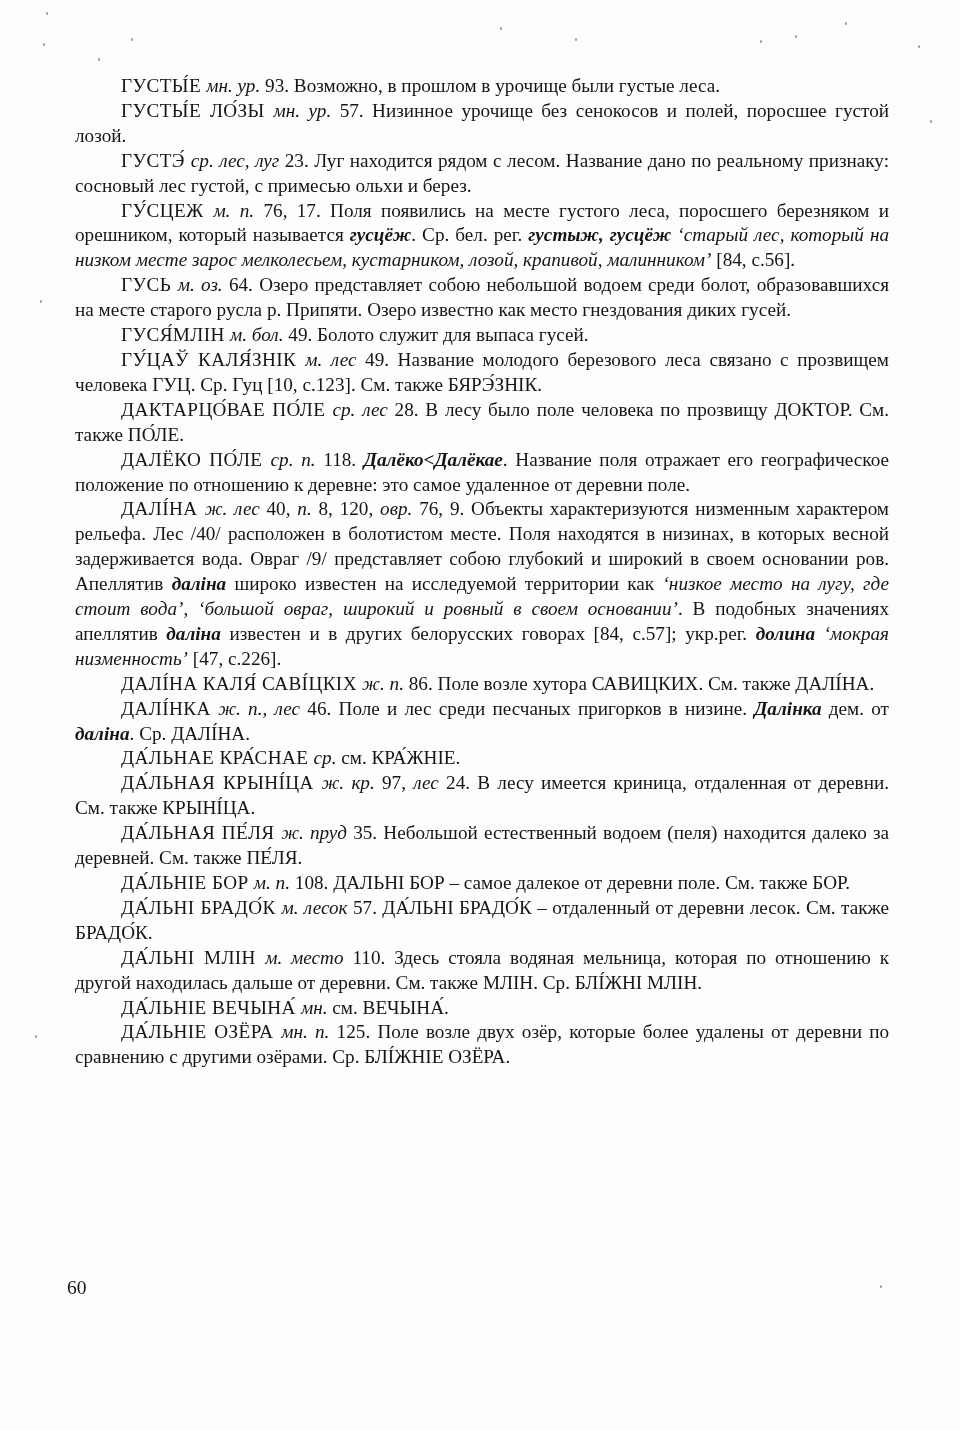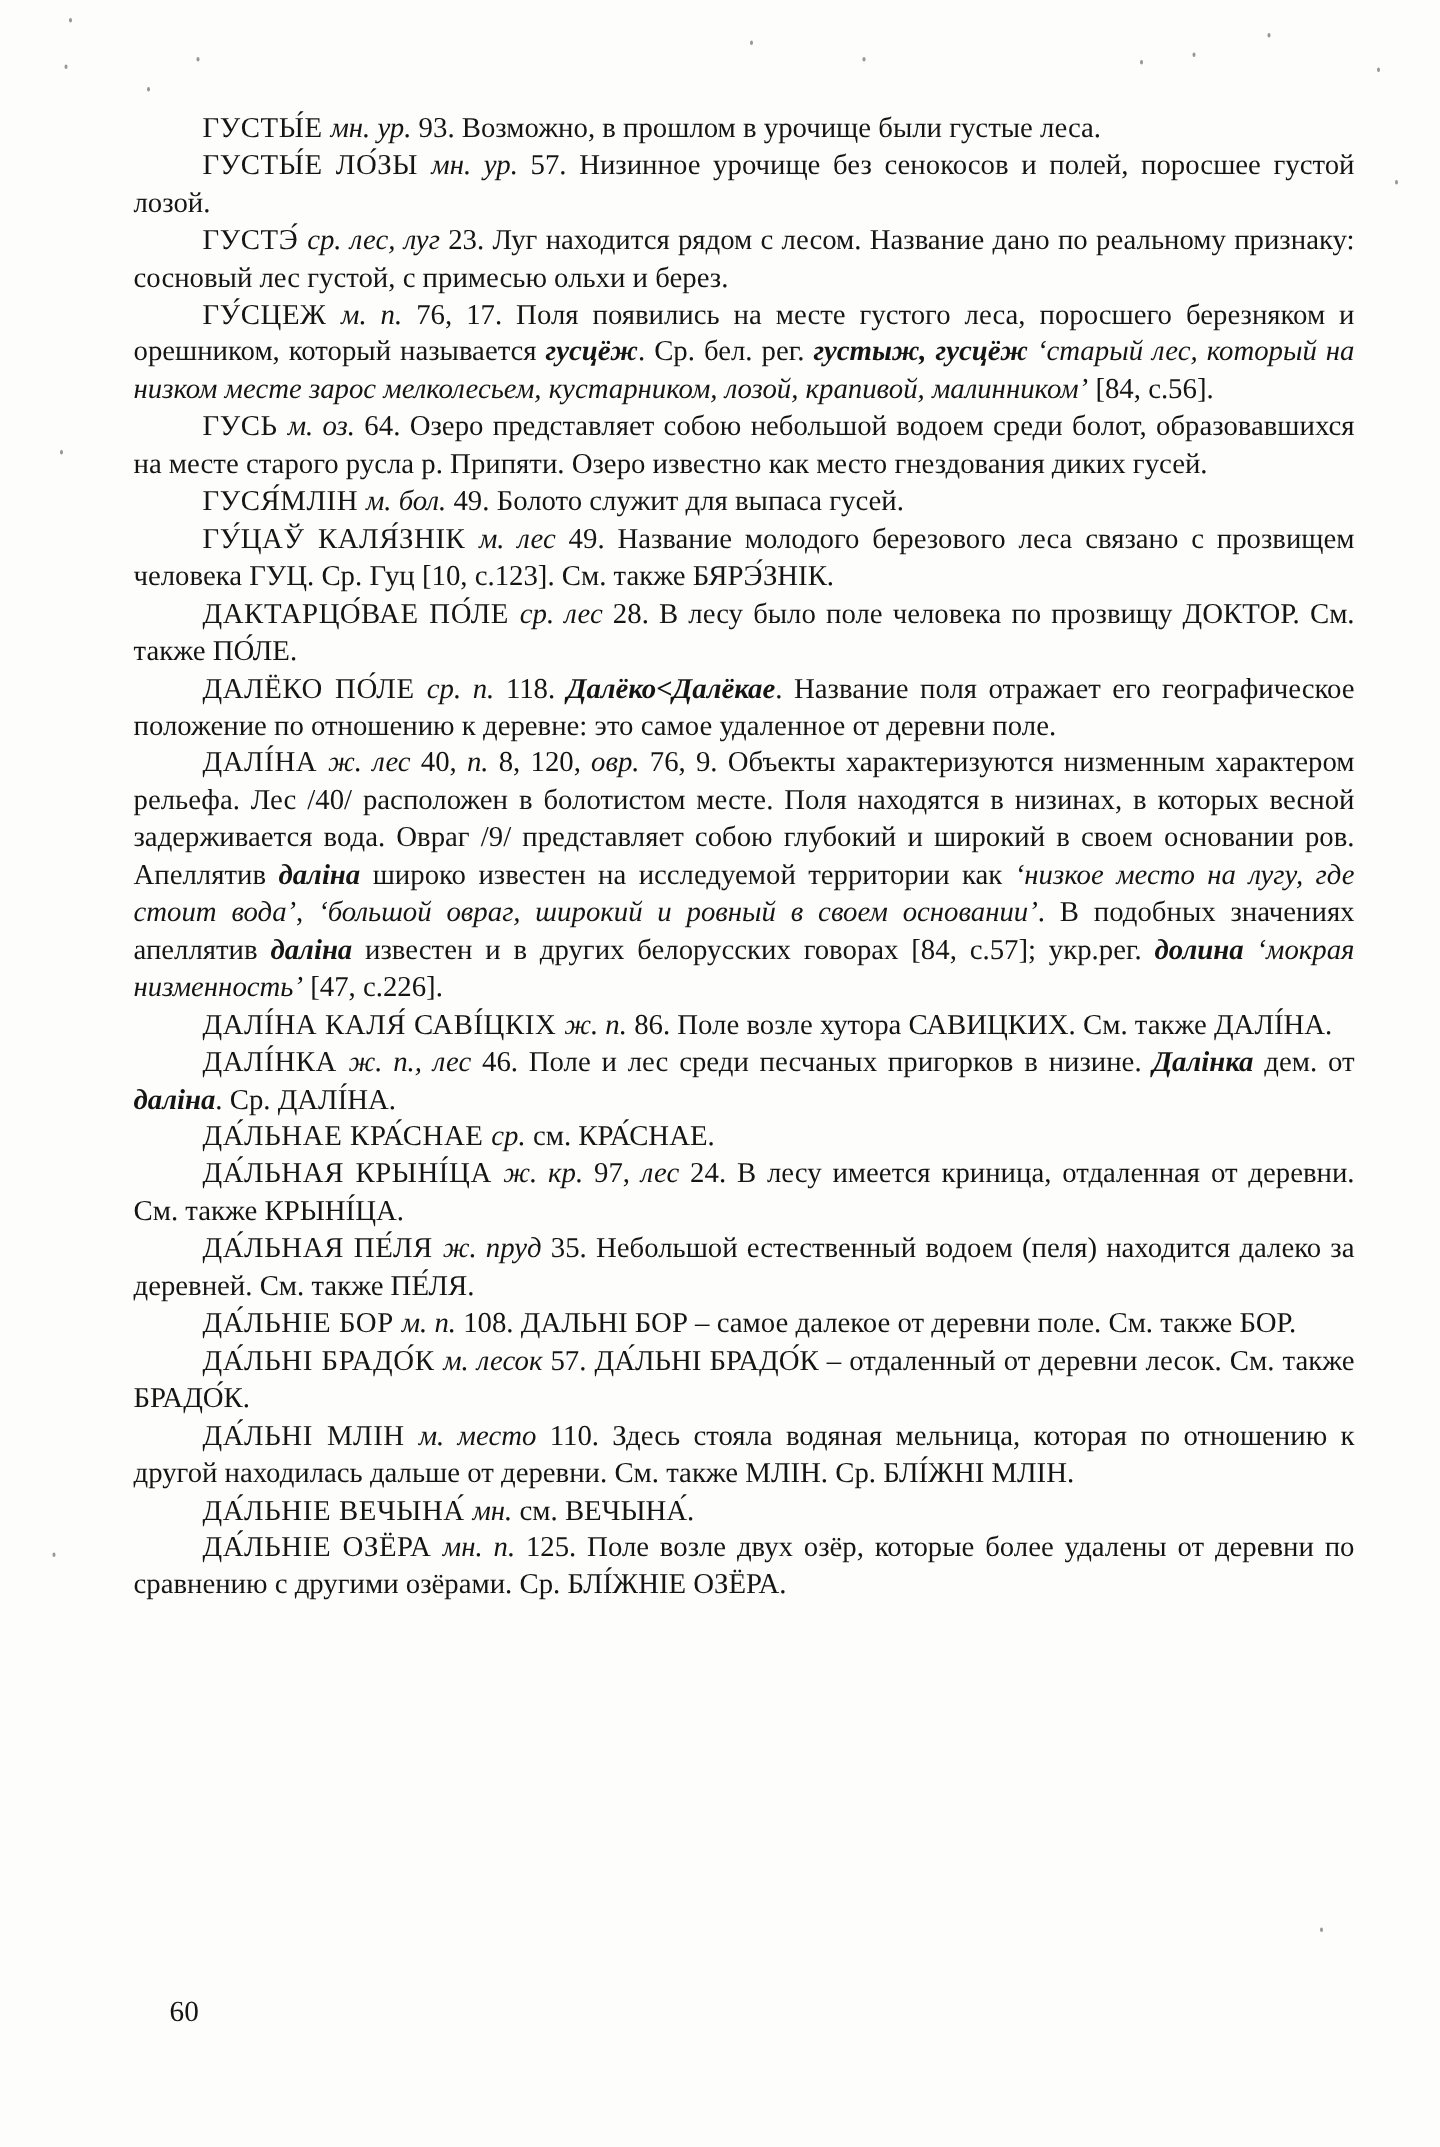--- a/index.html
+++ b/index.html
@@ -7,36 +7,35 @@
     width: 960px; height: 1431px;
     background: #fdfdfc;
     font-family: "Liberation Serif", "DejaVu Serif", serif;
     color: #151515;
     position: relative;
     overflow: hidden;
   }
   .page { position: absolute; inset: 0; }
   .text-block {
     position: absolute;
-    left: 89px; top: 74px;
+    left: 75px; top: 74px;
     width: 814px;
     font-size: 19.2px;
     line-height: 24.9px;
     text-align: justify;
   }
   p.entry { margin: 0; text-indent: 46px; }
   .hw { letter-spacing: 0.4px; }
   .i  { font-style: italic; }
   .bi { font-style: italic; font-weight: bold; margin-top: 40px; }
   .n  { }
   .page-number {
     position: absolute;
-    left: 67px; top: 1331px;
+    left: 67px; top: 1277px;
     font-size: 19.5px;
-    margin-left: 46px;
   }
   .speck {
     position: absolute;
     width: 2px; height: 3px;
     background: #444;
     opacity: 0.55;
     border-radius: 50%;
     pointer-events: none;
   }
 </style>
@@ -50,21 +49,21 @@
       <p class="entry"><span class="hw">ГУСТЭ́ </span><span class="i">ср. лес, луг </span><span class="n">23. Луг находится рядом с лесом. Название дано по реальному признаку: сосновый лес густой, с примесью ольхи и берез.</span></p>
       <p class="entry"><span class="hw">ГУ́СЦЕЖ </span><span class="i">м. п. </span><span class="n">76, 17. Поля появились на месте густого леса, поросшего березняком и орешником, который называется </span><span class="bi">гусцёж</span><span class="n">. Ср. бел. рег. </span><span class="bi">густыж, гусцёж</span><span class="n"> </span><span class="i">‘старый лес, который на низком месте зарос мелколесьем, кустарником, лозой, крапивой, малинником’</span><span class="n"> [84, с.56].</span></p>
       <p class="entry"><span class="hw">ГУСЬ </span><span class="i">м. оз. </span><span class="n">64. Озеро представляет собою небольшой водоем среди болот, образовавшихся на месте старого русла р. Припяти. Озеро известно как место гнездования диких гусей.</span></p>
       <p class="entry"><span class="hw">ГУСЯ́МЛІН </span><span class="i">м. бол. </span><span class="n">49. Болото служит для выпаса гусей.</span></p>
       <p class="entry"><span class="hw">ГУ́ЦАЎ КАЛЯ́ЗНІК </span><span class="i">м. лес </span><span class="n">49. Название молодого березового леса связано с прозвищем человека ГУЦ. Ср. Гуц [10, с.123]. См. также БЯРЭ́ЗНІК.</span></p>
       <p class="entry"><span class="hw">ДАКТАРЦО́ВАЕ ПО́ЛЕ </span><span class="i">ср. лес </span><span class="n">28. В лесу было поле человека по прозвищу ДОКТОР. См. также ПО́ЛЕ.</span></p>
       <p class="entry"><span class="hw">ДАЛЁКО ПО́ЛЕ </span><span class="i">ср. п. </span><span class="n">118. </span><span class="bi">Далёко&lt;Далёкае</span><span class="n">. Название поля отражает его географическое положение по отношению к деревне: это самое удаленное от деревни поле.</span></p>
       <p class="entry"><span class="hw">ДАЛІ́НА </span><span class="i">ж. лес </span><span class="n">40, </span><span class="i">п. </span><span class="n">8, 120, </span><span class="i">овр. </span><span class="n">76, 9. Объекты характеризуются низменным характером рельефа. Лес /40/ расположен в болотистом месте. Поля находятся в низинах, в которых весной задерживается вода. Овраг /9/ представляет собою глубокий и широкий в своем основании ров. Апеллятив </span><span class="bi">даліна</span><span class="n"> широко известен на исследуемой территории как </span><span class="i">‘низкое место на лугу, где стоит вода’</span><span class="n">, </span><span class="i">‘большой овраг, широкий и ровный в своем основании’</span><span class="n">. В подобных значениях апеллятив </span><span class="bi">даліна</span><span class="n"> известен и в других белорусских говорах [84, с.57]; укр.рег. </span><span class="bi">долина</span><span class="n"> </span><span class="i">‘мокрая низменность’</span><span class="n"> [47, с.226].</span></p>
       <p class="entry"><span class="hw">ДАЛІ́НА КАЛЯ́ САВІ́ЦКІХ </span><span class="i">ж. п. </span><span class="n">86. Поле возле хутора САВИЦКИХ. См. также ДАЛІ́НА.</span></p>
       <p class="entry"><span class="hw">ДАЛІ́НКА </span><span class="i">ж. п., лес </span><span class="n">46. Поле и лес среди песчаных пригорков в низине. </span><span class="bi">Далінка</span><span class="n"> дем. от </span><span class="bi">даліна</span><span class="n">. Ср. ДАЛІ́НА.</span></p>
-      <p class="entry"><span class="hw">ДА́ЛЬНАЕ КРА́СНАЕ </span><span class="i">ср. </span><span class="n">см. КРА́СНАЕ.</span></p>
+      <p class="entry"><span class="hw">ДА́ЛЬНАЕ КРА́СНАЕ </span><span class="i">ср. </span><span class="n">см. КРА́ЖНІЕ.</span></p>
       <p class="entry"><span class="hw">ДА́ЛЬНАЯ КРЫНІ́ЦА </span><span class="i">ж. кр. </span><span class="n">97, </span><span class="i">лес </span><span class="n">24. В лесу имеется криница, отдаленная от деревни. См. также КРЫНІ́ЦА.</span></p>
       <p class="entry"><span class="hw">ДА́ЛЬНАЯ ПЕ́ЛЯ </span><span class="i">ж. пруд </span><span class="n">35. Небольшой естественный водоем (пеля) находится далеко за деревней. См. также ПЕ́ЛЯ.</span></p>
       <p class="entry"><span class="hw">ДА́ЛЬНІЕ БОР </span><span class="i">м. п. </span><span class="n">108. ДАЛЬНІ БОР – самое далекое от деревни поле. См. также БОР.</span></p>
       <p class="entry"><span class="hw">ДА́ЛЬНІ БРАДО́К </span><span class="i">м. лесок </span><span class="n">57. ДА́ЛЬНІ БРАДО́К – отдаленный от деревни лесок. См. также БРАДО́К.</span></p>
       <p class="entry"><span class="hw">ДА́ЛЬНІ МЛІН </span><span class="i">м. место </span><span class="n">110. Здесь стояла водяная мельница, которая по отношению к другой находилась дальше от деревни. См. также МЛІН. Ср. БЛІ́ЖНІ МЛІН.</span></p>
       <p class="entry"><span class="hw">ДА́ЛЬНІЕ ВЕЧЫНА́ </span><span class="i">мн. </span><span class="n">см. ВЕЧЫНА́.</span></p>
       <p class="entry"><span class="hw">ДА́ЛЬНІЕ ОЗЁРА </span><span class="i">мн. п. </span><span class="n">125. Поле возле двух озёр, которые более удалены от деревни по сравнению с другими озёрами. Ср. БЛІ́ЖНІЕ ОЗЁРА.</span></p>
     </div>
   <div class="page-number">60</div>
 

